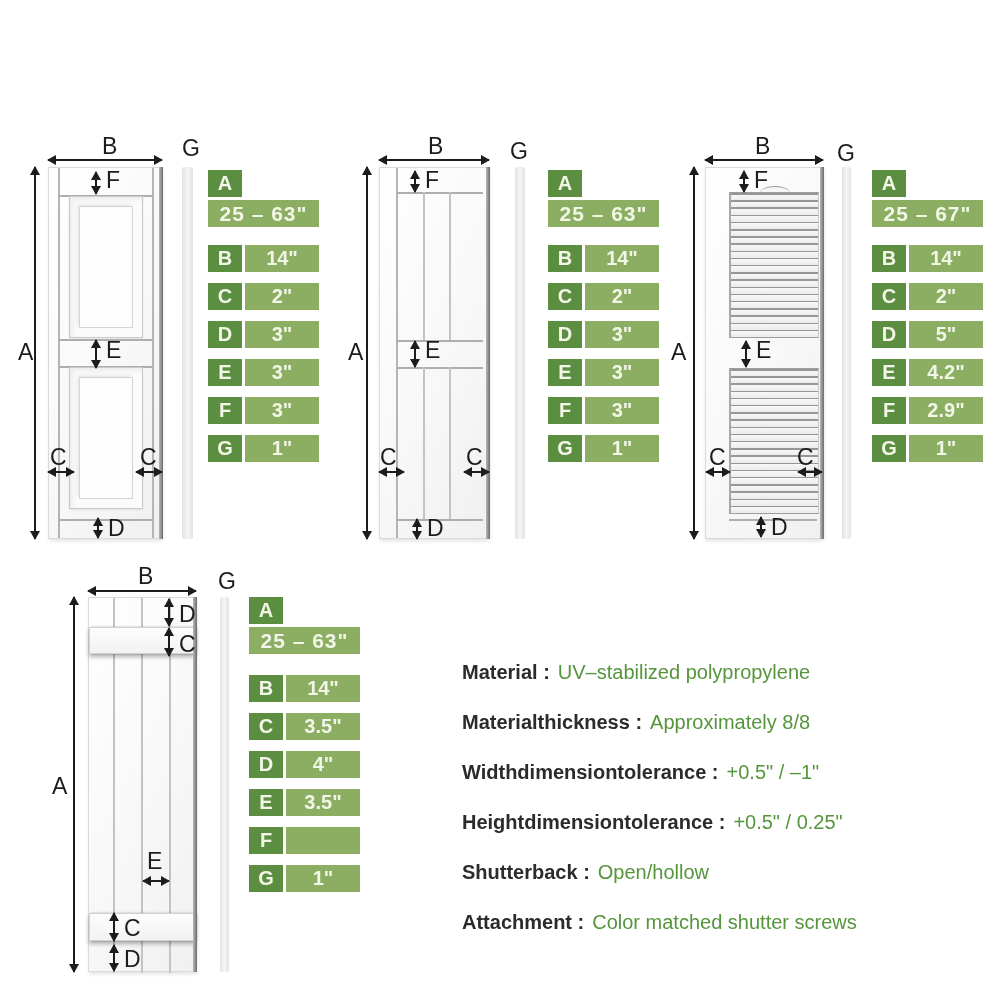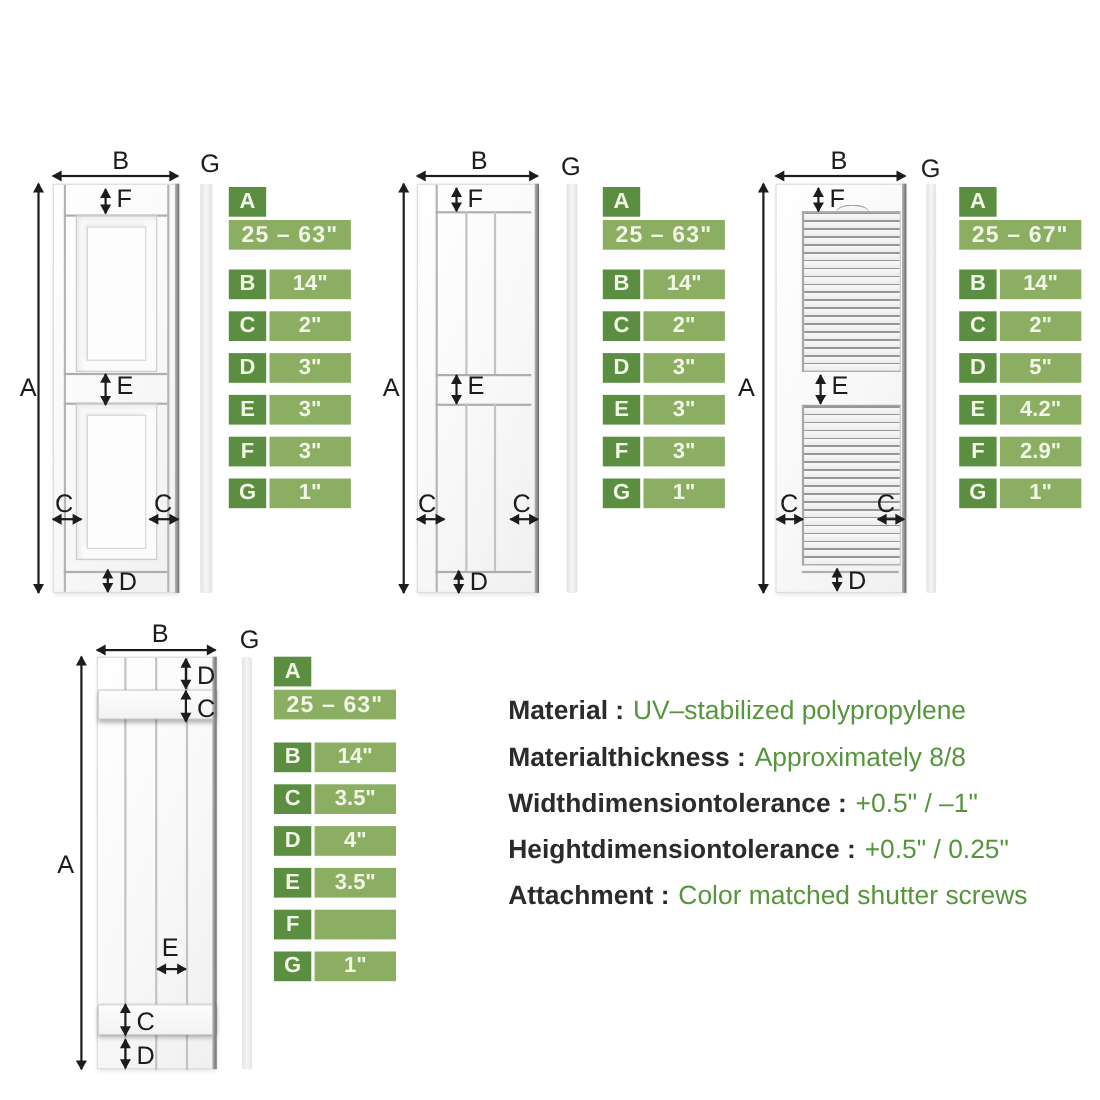--- a/index.html
+++ b/index.html
@@ -65,21 +65,21 @@
   .cellL{position:absolute;left:0;width:34px;height:27px;background:var(--cell_dark);
     color:var(--cell_text);font-size:20px;font-weight:bold;display:flex;align-items:center;justify-content:center;}
   .cellV{position:absolute;left:37px;width:74px;height:27px;background:var(--cell_light);
     color:var(--cell_text);font-size:20px;font-weight:bold;display:flex;align-items:center;justify-content:center;}
   .abar{position:absolute;left:0;width:111px;height:27px;background:var(--cell_light);
     color:var(--cell_text);font-size:21px;font-weight:bold;letter-spacing:1px;
     display:flex;align-items:center;justify-content:center;}
 
   
   .speclist{position:absolute;left:462px;top:633px;width:520px;}
-  .specline{height:22px;margin-bottom:20px;font-size:24px;white-space:nowrap;}
+  .specline{height:22px;margin-bottom:20px;font-size:20px;white-space:nowrap;margin-top:28px;}
   .speck{font-weight:bold;color:#2b2b2b;}
   .specv{color:var(--spec_green);margin-left:8px;}
 </style>
 </head>
 <body>
 
 <div class="canvas">
 
 
   <div class="section" style="left:18px;top:135px;width:317px;height:440px">
@@ -275,17 +275,20 @@
     <div class="specline">
       <span class="speck">Materialthickness :</span><span class="specv">Approximately 8/8</span>
     </div>
     <div class="specline">
       <span class="speck">Widthdimensiontolerance :</span><span class="specv">+0.5" / –1"</span>
     </div>
     <div class="specline">
       <span class="speck">Heightdimensiontolerance :</span><span class="specv">+0.5" / 0.25"</span>
     </div>
     <div class="specline">
+      <span class="speck">Shutterback :</span><span class="specv">Open/hollow</span>
+    </div>
+    <div class="specline">
       <span class="speck">Attachment :</span><span class="specv">Color matched shutter screws</span>
     </div>
   </div>
 
 </div>
 
 </body></html>

